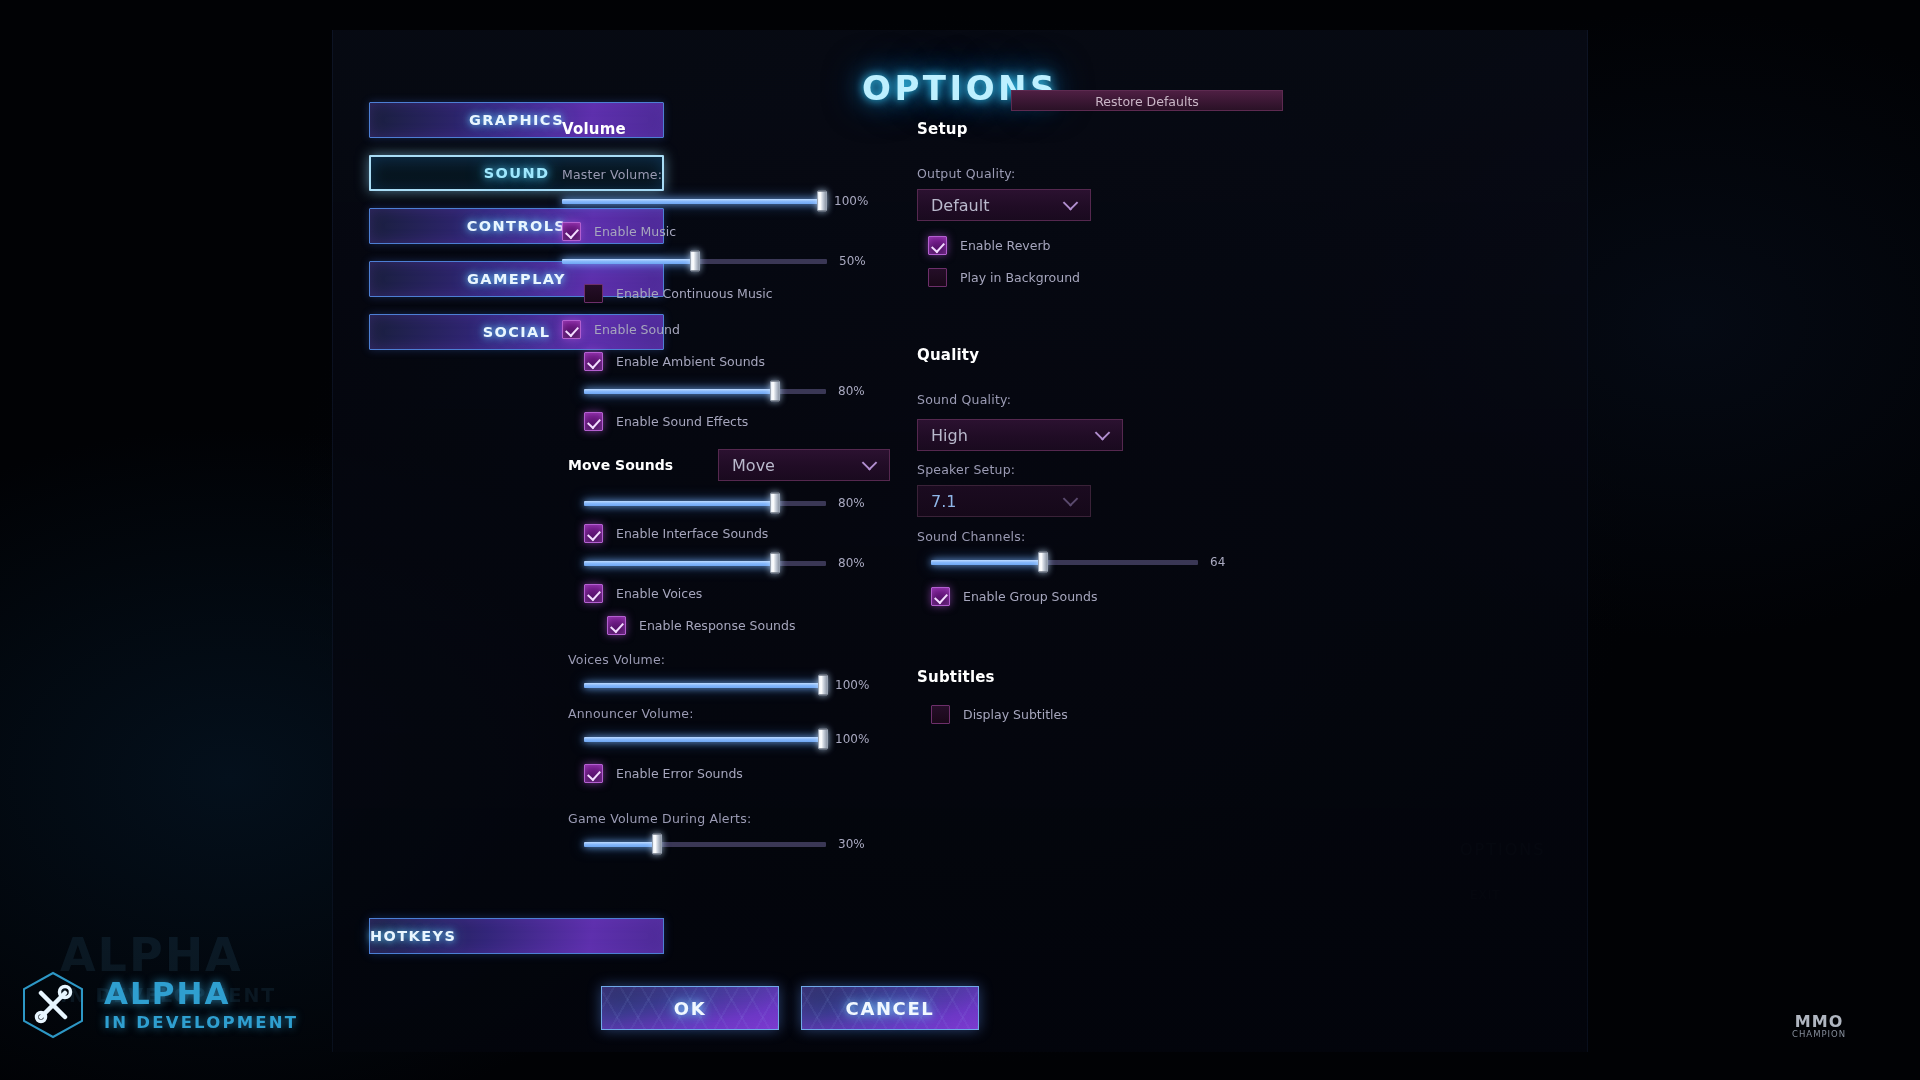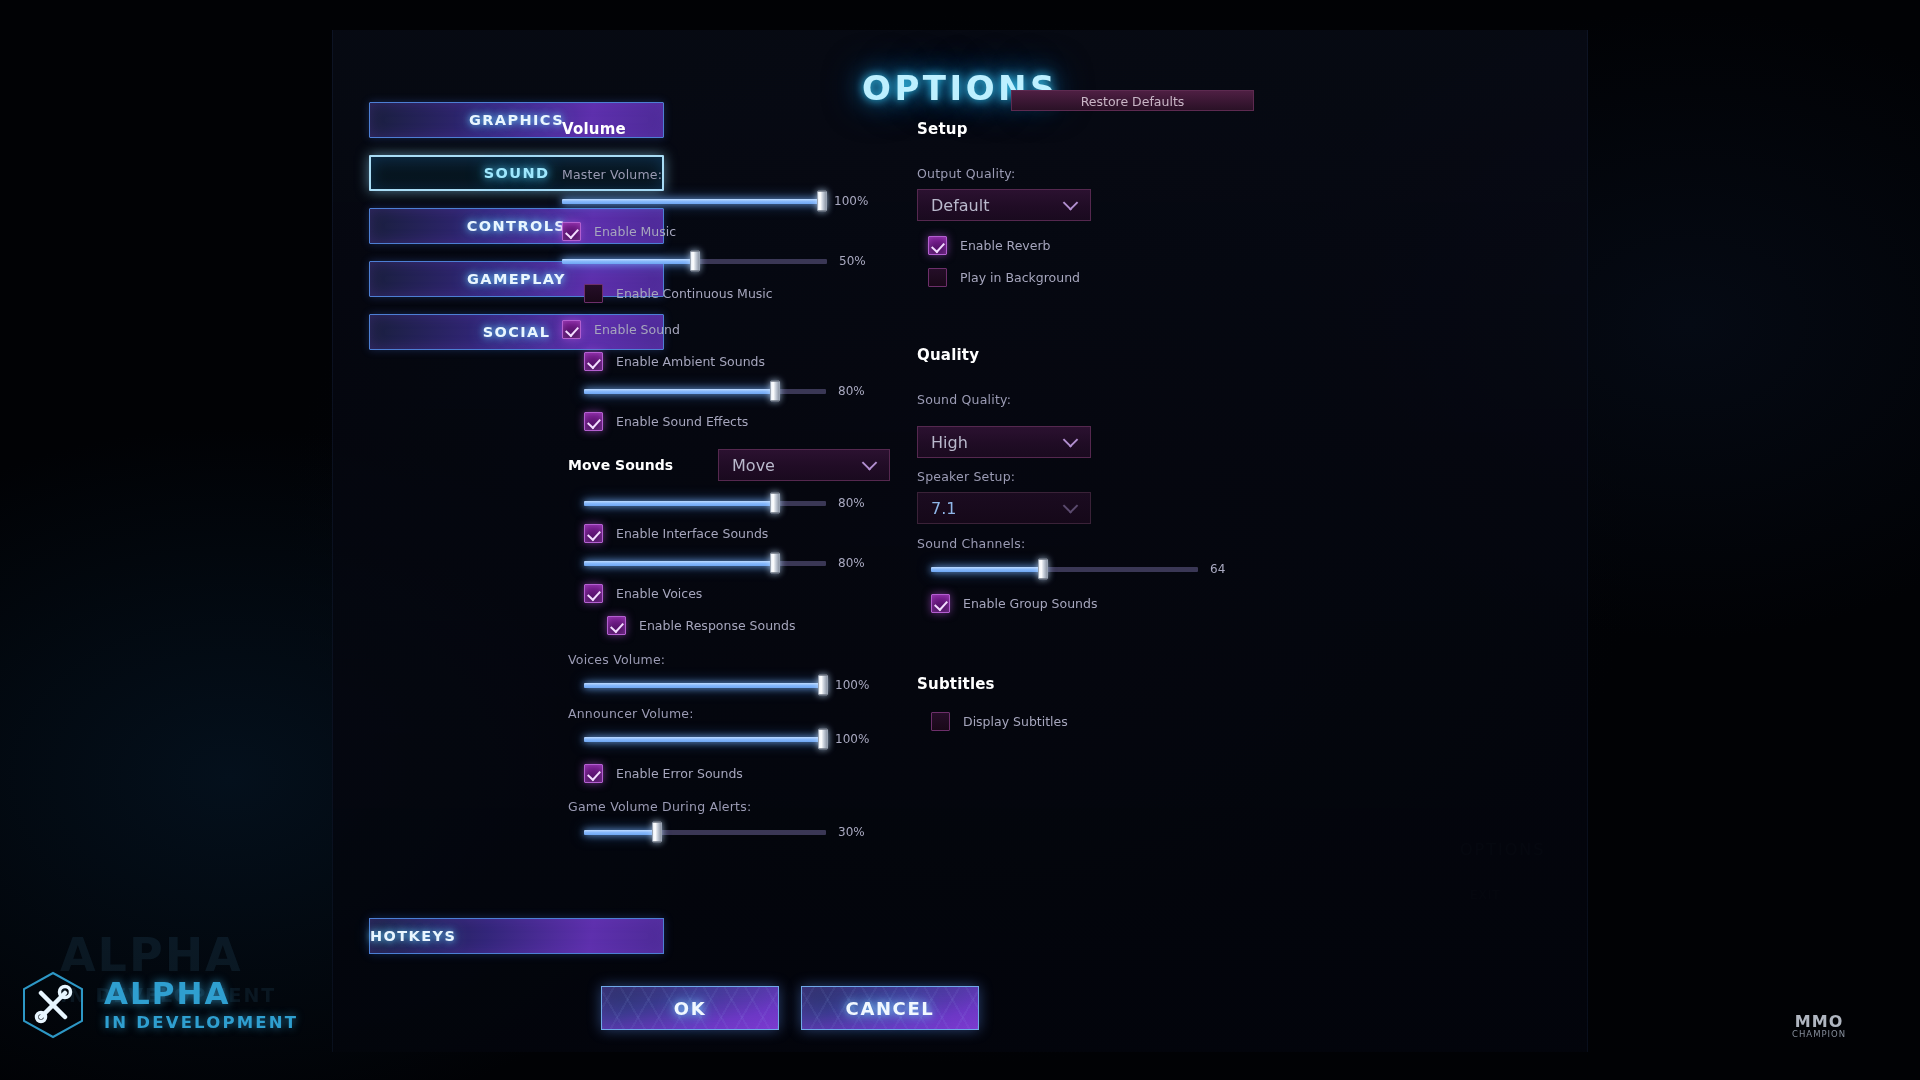--- a/index.html
+++ b/index.html
@@ -93,21 +93,21 @@
   #hotkeys-btn span {
     position: absolute; left:0; right:0; top:50%; transform: translateY(-50%);
     text-align: left; font-size: 14.5px; font-weight: bold; letter-spacing: 1.4px;
     color: #e9f6ff; text-shadow: 0 0 7px #6ad4ff, 0 0 16px rgba(70,170,240,0.8);
   }
 
   
   #restore {
     position: absolute;
     left: 678px; top: 60px;
-    width: 243px; height: 21px;
+    width: 272px; height: 21px;
     background: linear-gradient(180deg, #4e1f43 0%, #3a1733 55%, #2a1126 100%);
     border: 1px solid #5d2a50;
     cursor: pointer;
   }
   #restore span {
     position: absolute; left:0; right:0; top:50%; transform: translateY(-50%);
     text-align:center; font-size: 12.5px; color: #c9b6c6;
   }
 
   
@@ -469,21 +469,21 @@
           <div class="knob" style="left:100%"></div>
         </div>
         <div class="slider-val">100%</div>
       </div>
 
       <div class="cb-row" style="margin-top:8px; margin-left:22px">
         <div class="cb on"></div>
         <div class="cb-label">Enable Error Sounds</div>
       </div>
 
-      <div class="field-label" style="margin-top:12px; margin-left:6px">Game Volume During Alerts:</div>
+      <div class="field-label" style="margin-top:24px; margin-left:6px">Game Volume During Alerts:</div>
       <div class="slider-row" style="margin-top:6px; margin-left:22px">
         <div class="track" style="width:242px">
           <div class="fill" style="width:30%"></div>
           <div class="knob" style="left:30%"></div>
         </div>
         <div class="slider-val">30%</div>
       </div>
 
     </div>
 
@@ -505,21 +505,21 @@
 
       <div class="cb-row" style="margin-top:4px; margin-left:11px">
         <div class="cb"></div>
         <div class="cb-label">Play in Background</div>
       </div>
 
       <div class="section-head" style="margin-top:55px">Quality</div>
 
       <div style="height:14px"></div>
       <div class="field-label">Sound Quality:</div>
-      <div class="dropdown" style="width:174px; margin-top:19px">
+      <div class="dropdown" style="width:206px; margin-top:12px">
         <div class="dd-text">High</div>
         <div class="chev"></div>
       </div>
 
       <div class="field-label" style="margin-top:11px">Speaker Setup:</div>
       <div class="dropdown" style="width:174px; margin-top:8px; border-color:#3a2238; background:linear-gradient(180deg,#1b0b20 0%,#150819 100%)">
         <div class="dd-text accent">7.1</div>
         <div class="chev" style="border-color:#5b4a6e"></div>
       </div>
 

